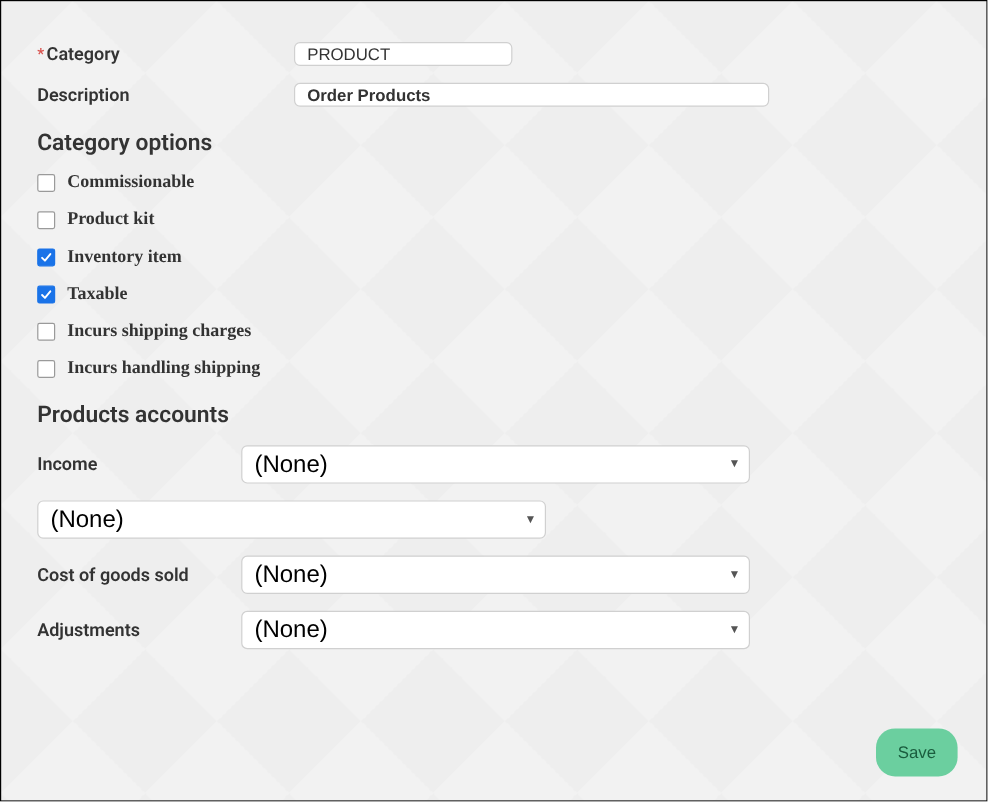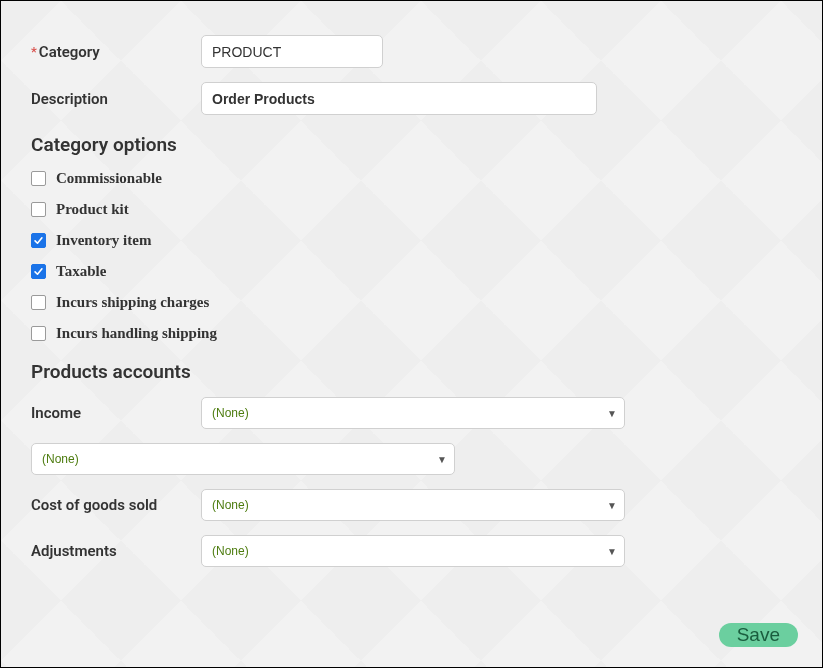--- a/index.html
+++ b/index.html
@@ -44,27 +44,28 @@
       display: flex;
       align-items: center;
     }
     .required-mark {
       color: #d9534f;
       font-size: 13px;
       margin-right: 2px;
       line-height: 1;
     }
     .text-input {
-      height: 33px;
+      height: 20px;
       border: 1px solid #d0d0d0;
       border-radius: 5px;
       padding: 0 10px;
       font-size: 14px;
       color: #333;
       background: #fff;
+      margin-left: 44px;
     }
     .input-category {
       width: 182px;
     }
     .input-description {
       width: 396px;
       font-weight: bold;
     }
     .section-heading {
       font-size: 19px;
@@ -112,22 +113,22 @@
     .select-wrap {
       position: relative;
       width: 424px;
     }
     .select {
       width: 100%;
       height: 32px;
       border: 1px solid #d0d0d0;
       border-radius: 5px;
       padding: 0 28px 0 10px;
-      font-size: 12px;
-      color: #4d7c0f;
+      font-size: 20px;
+      color: #000000;
       background: #fff;
       appearance: none;
       -webkit-appearance: none;
       cursor: pointer;
     }
     .select-caret {
       position: absolute;
       right: 8px;
       top: 50%;
       transform: translateY(-50%);
@@ -137,24 +138,24 @@
     }
     .footer {
       position: absolute;
       bottom: 20px;
       right: 24px;
       display: flex;
       gap: 12px;
       align-items: center;
     }
     .btn {
-      height: 24px;
+      height: 40px;
       border-radius: 16px;
       padding: 0 18px;
-      font-size: 19px;
+      font-size: 14px;
       font-weight: 500;
       cursor: pointer;
       display: inline-flex;
       align-items: center;
       justify-content: center;
     }
     .btn-primary {
       background: #6bcf9f;
       color: #1a5d3e;
       border: none;

